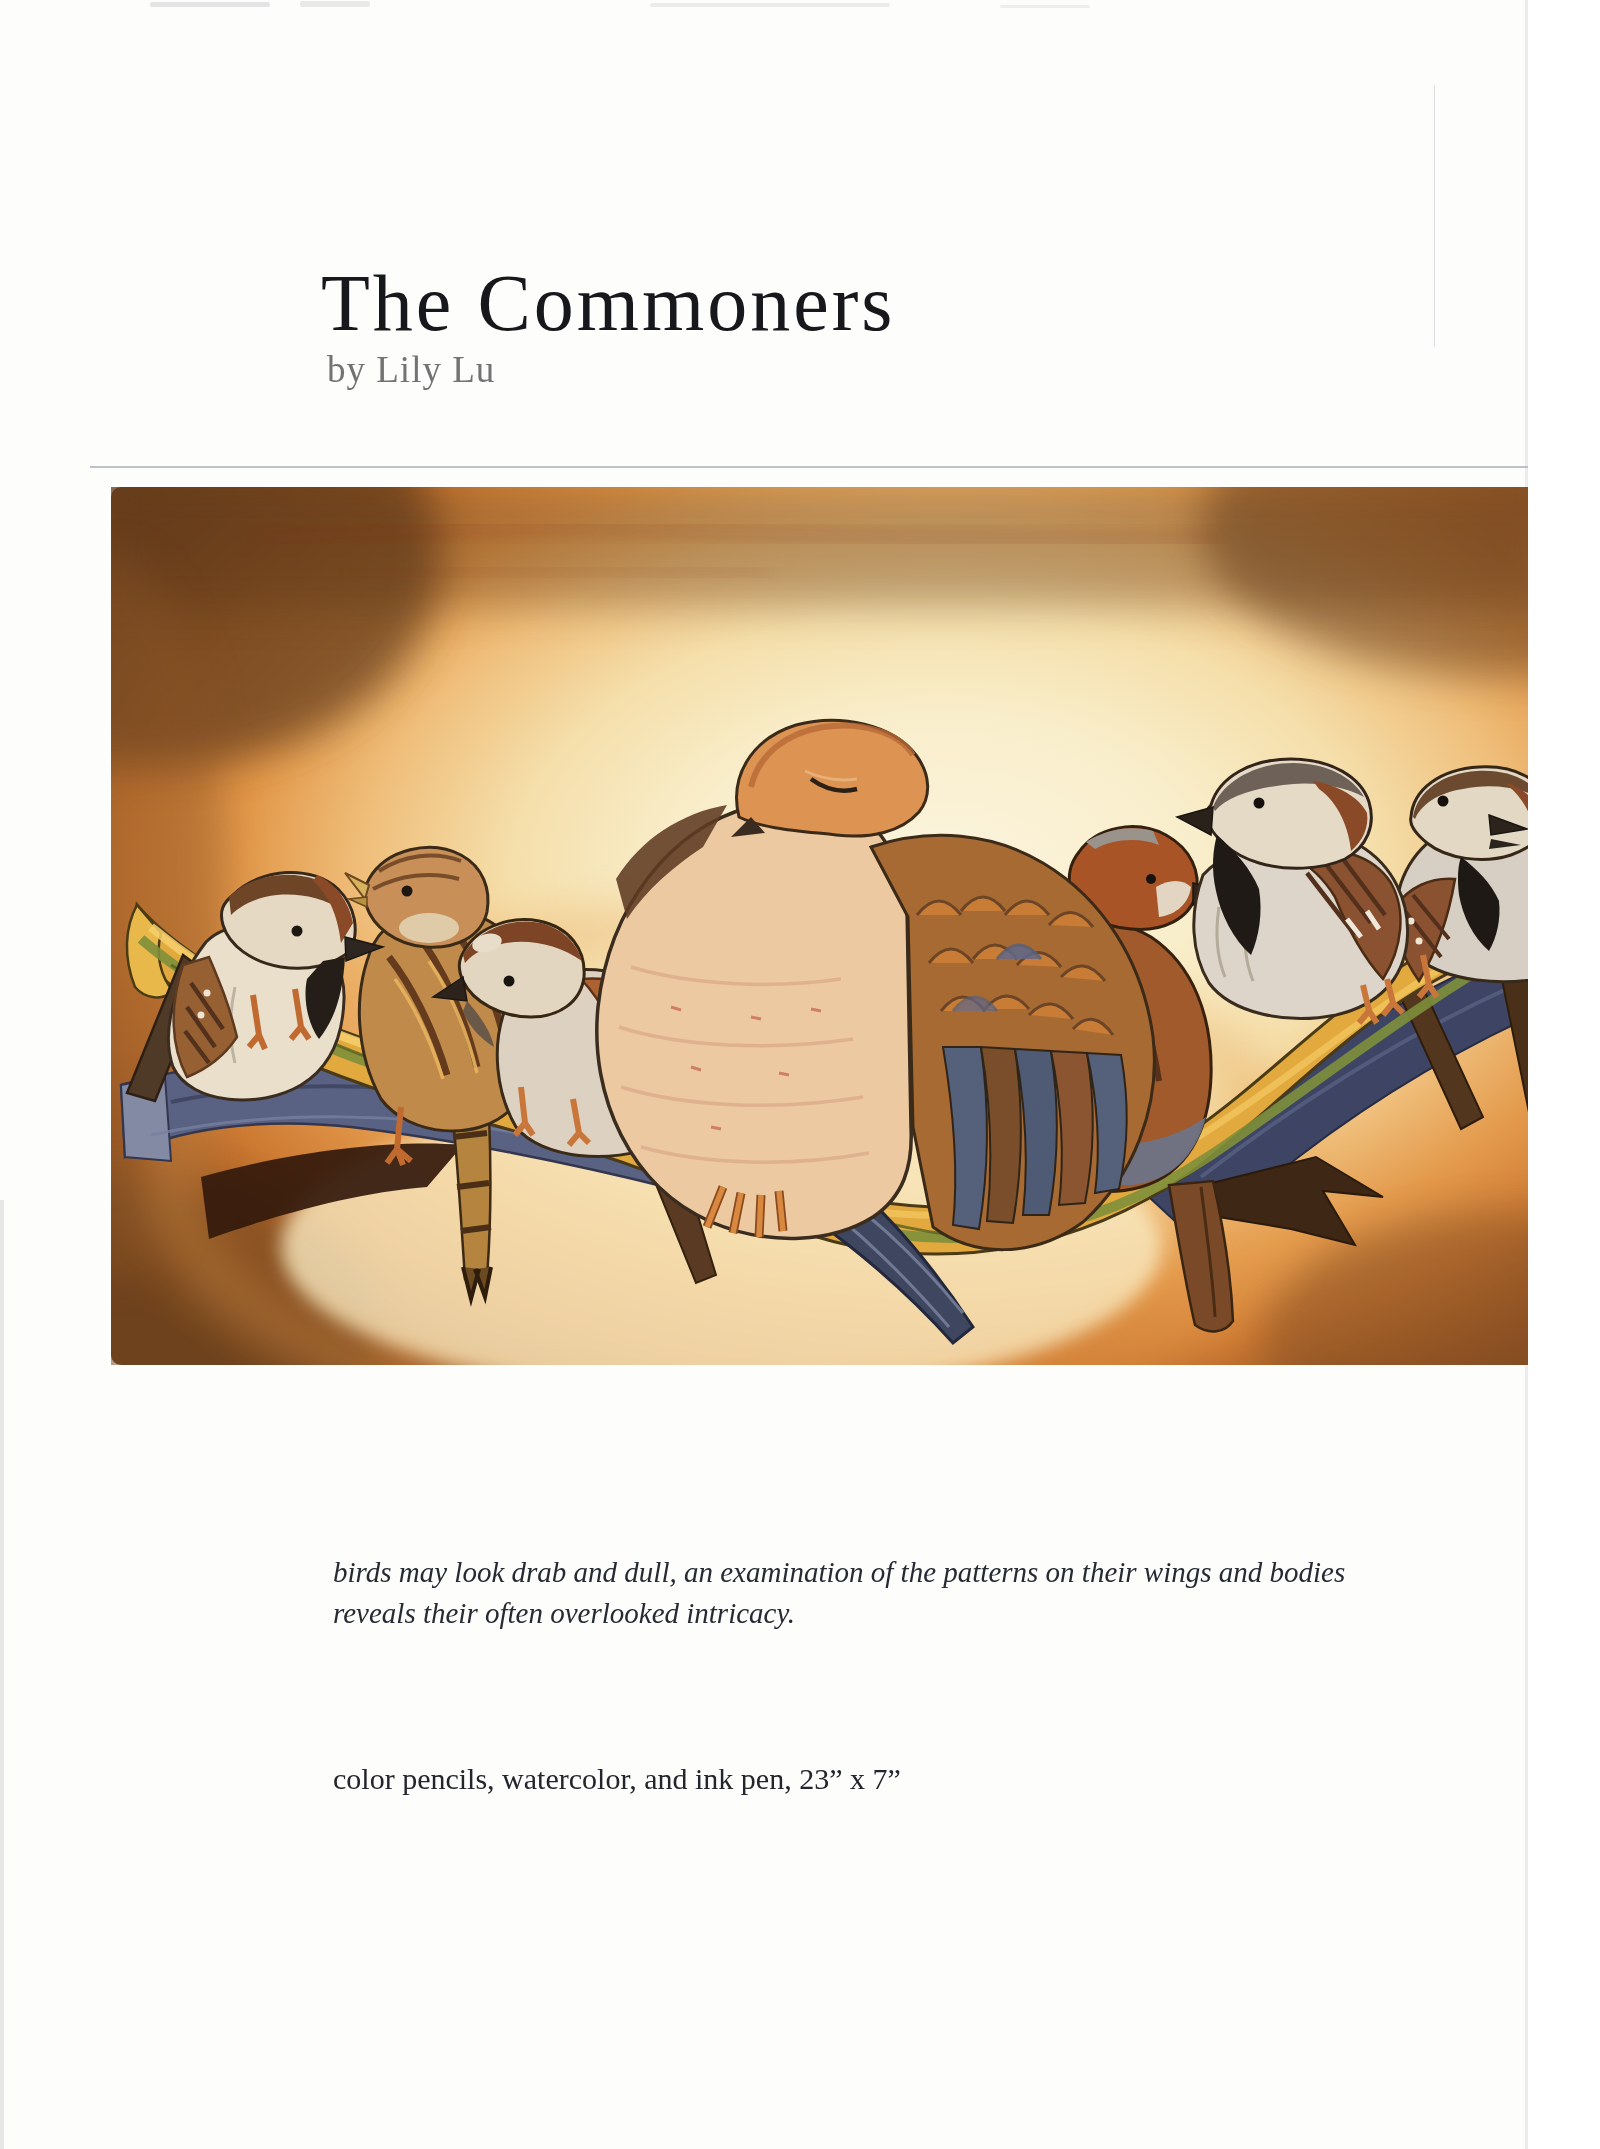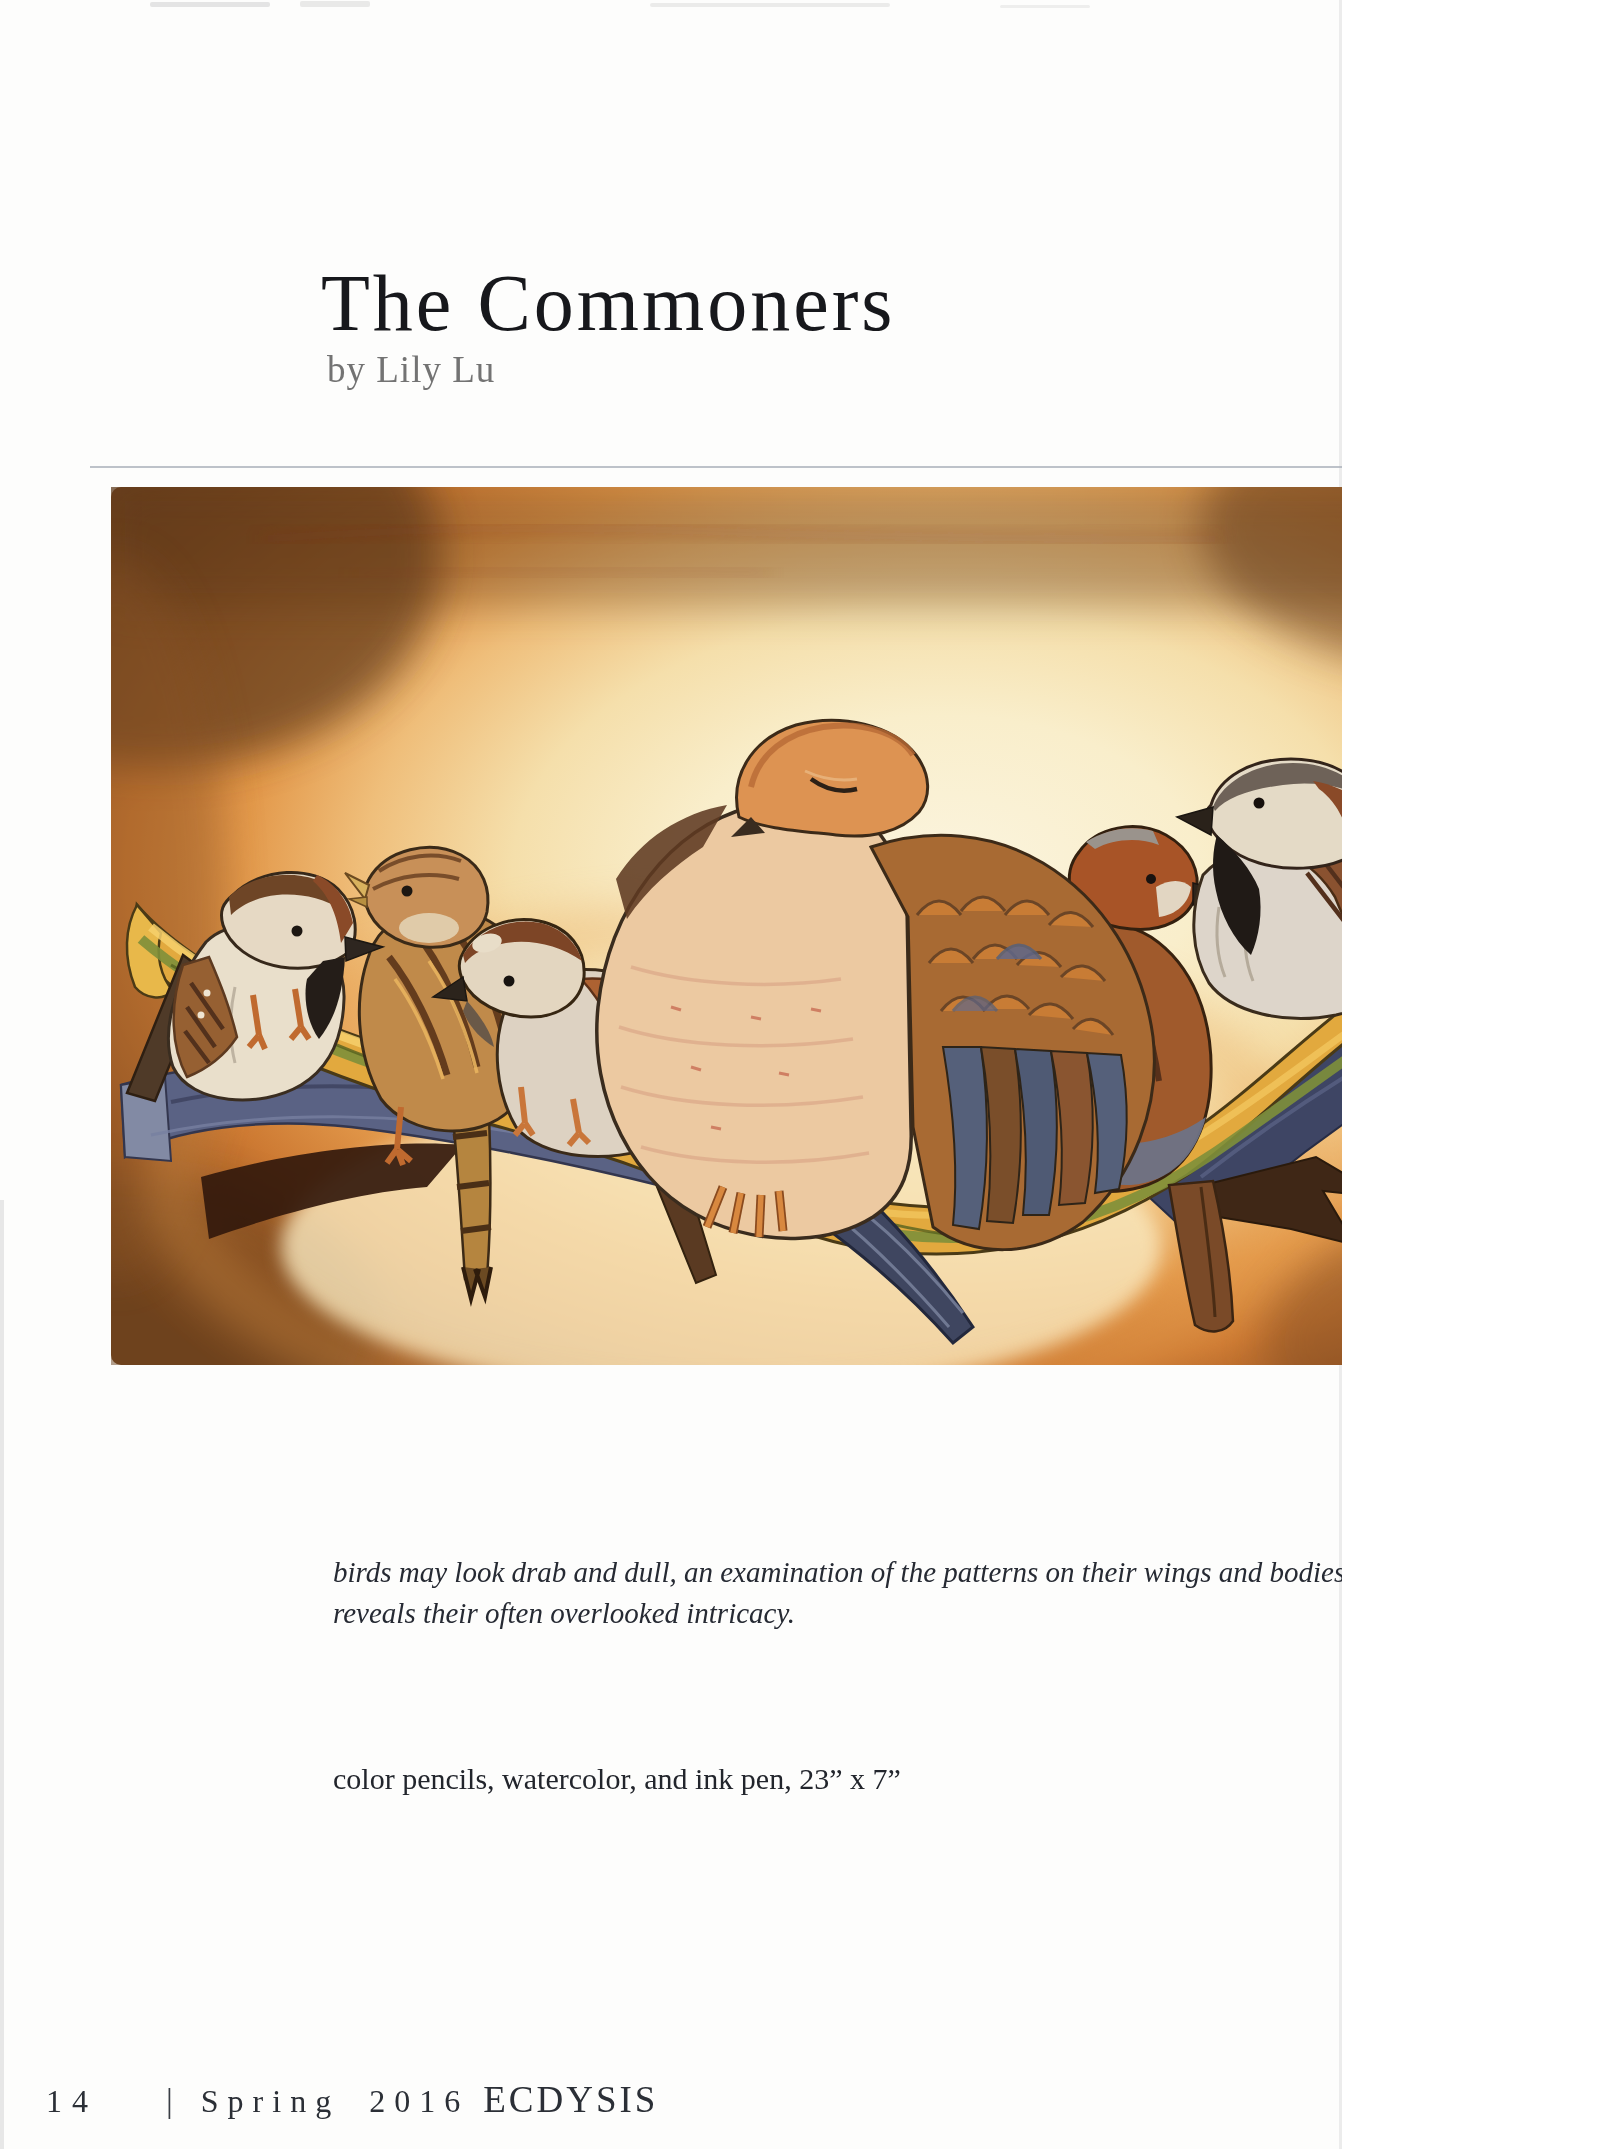--- a/index.html
+++ b/index.html
@@ -1,17 +1,17 @@
 <!DOCTYPE html>
 <html><head>
 <meta charset="utf-8">
 <style>
   html,body{margin:0;padding:0;background:#ffffff;}
   .page{
-    position:relative; width:1342px; height:2149px; overflow:hidden;
+    position:relative; width:1528px; height:2149px; overflow:hidden;
     background:#fdfdfc;
     font-family:"Liberation Serif","DejaVu Serif",serif;
     color:#1d1e22;
   }
   
   .scan-speck{position:absolute;background:#9a9a9a;opacity:.25;border-radius:2px;}
   .edge-shade-left{position:absolute;left:0;top:1200px;width:4px;height:949px;background:#d8d8d8;opacity:.6;}
   .edge-shade-right{position:absolute;right:0;top:0;width:3px;height:2149px;background:#e4e4e6;opacity:.7;}
   .fold-line{position:absolute;left:1434px;top:85px;width:1px;height:262px;background:#dcdce0;}
 
@@ -291,20 +291,14 @@
     </svg>
   </div>
 
   <div class="caption">
     <div>birds may look drab and dull, an examination of  the patterns on their wings and bodies</div>
     <div>reveals their often overlooked intricacy.</div>
   </div>
 
   <div class="medium-line">color pencils, watercolor, and ink pen, 23” x 7”</div>
 
-  <div class="footer">
-    <span class="page-num">14</span>
-    <span class="sep">|</span>
-    <span class="issue">Spring 2016</span>
-    <span class="journal">ECDYSIS</span>
-  </div>
 
 </div>
 
 </body></html>

